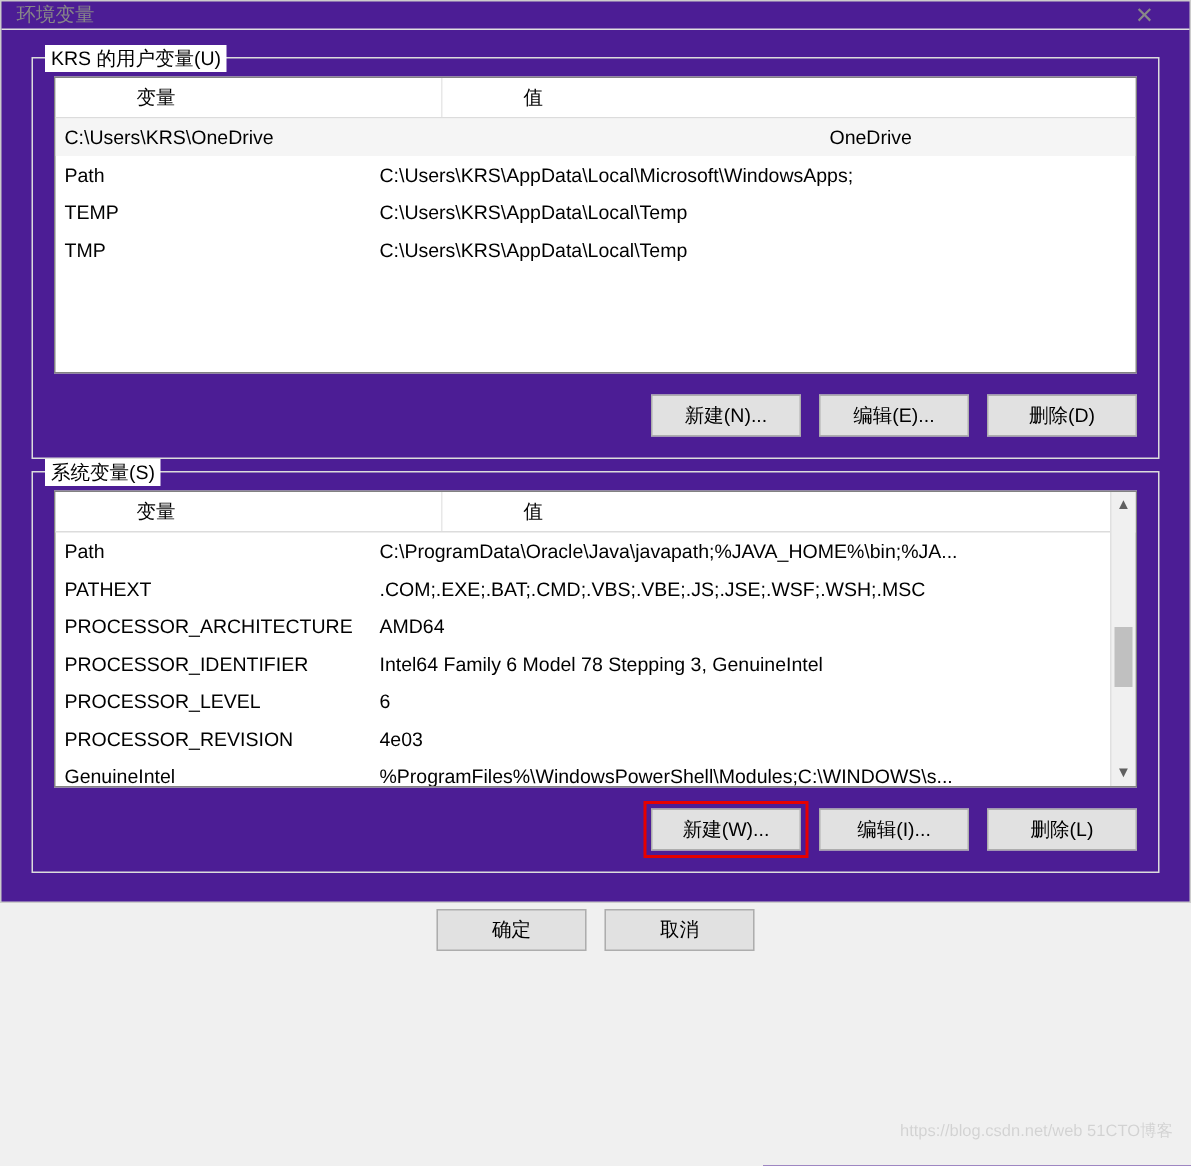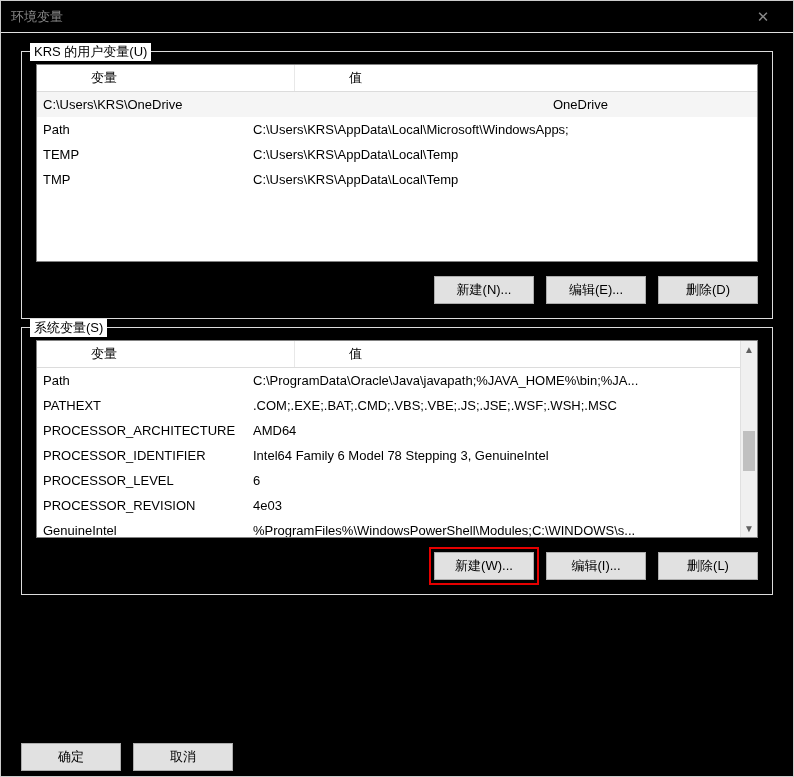--- a/index.html
+++ b/index.html
@@ -6,23 +6,23 @@
     body {
       font-family: "Microsoft YaHei", "Segoe UI", sans-serif;
       font-size: 13px;
       background: #f0f0f0;
       color: #000;
       width: 794px;
       height: 777px;
       overflow: hidden;
     }
     .window {
-      background: #000000;
+      background: #4c1d95;
       width: 794px;
-      height: 777px;
+      height: 602px;
       border: 1px solid #ccc;
       display: flex;
       flex-direction: column;
     }
     .titlebar {
       height: 32px;
       display: flex;
       align-items: center;
       padding: 0 10px;
       border-bottom: 1px solid #e0e0e0;
@@ -123,21 +123,21 @@
       border: 1px solid #adadad;
       cursor: pointer;
     }
     .highlighted {
       outline: 2px solid #e60000;
       outline-offset: 3px;
     }
     .footer {
       padding: 10px 20px 5px 20px;
       display: flex;
-      justify-content: flex-start;
+      justify-content: center;
       gap: 12px;
     }
     .watermark {
       position: absolute;
       right: 12px;
       bottom: 16px;
       font-size: 11px;
       color: rgba(0,0,0,0.12);
       pointer-events: none;
     }

